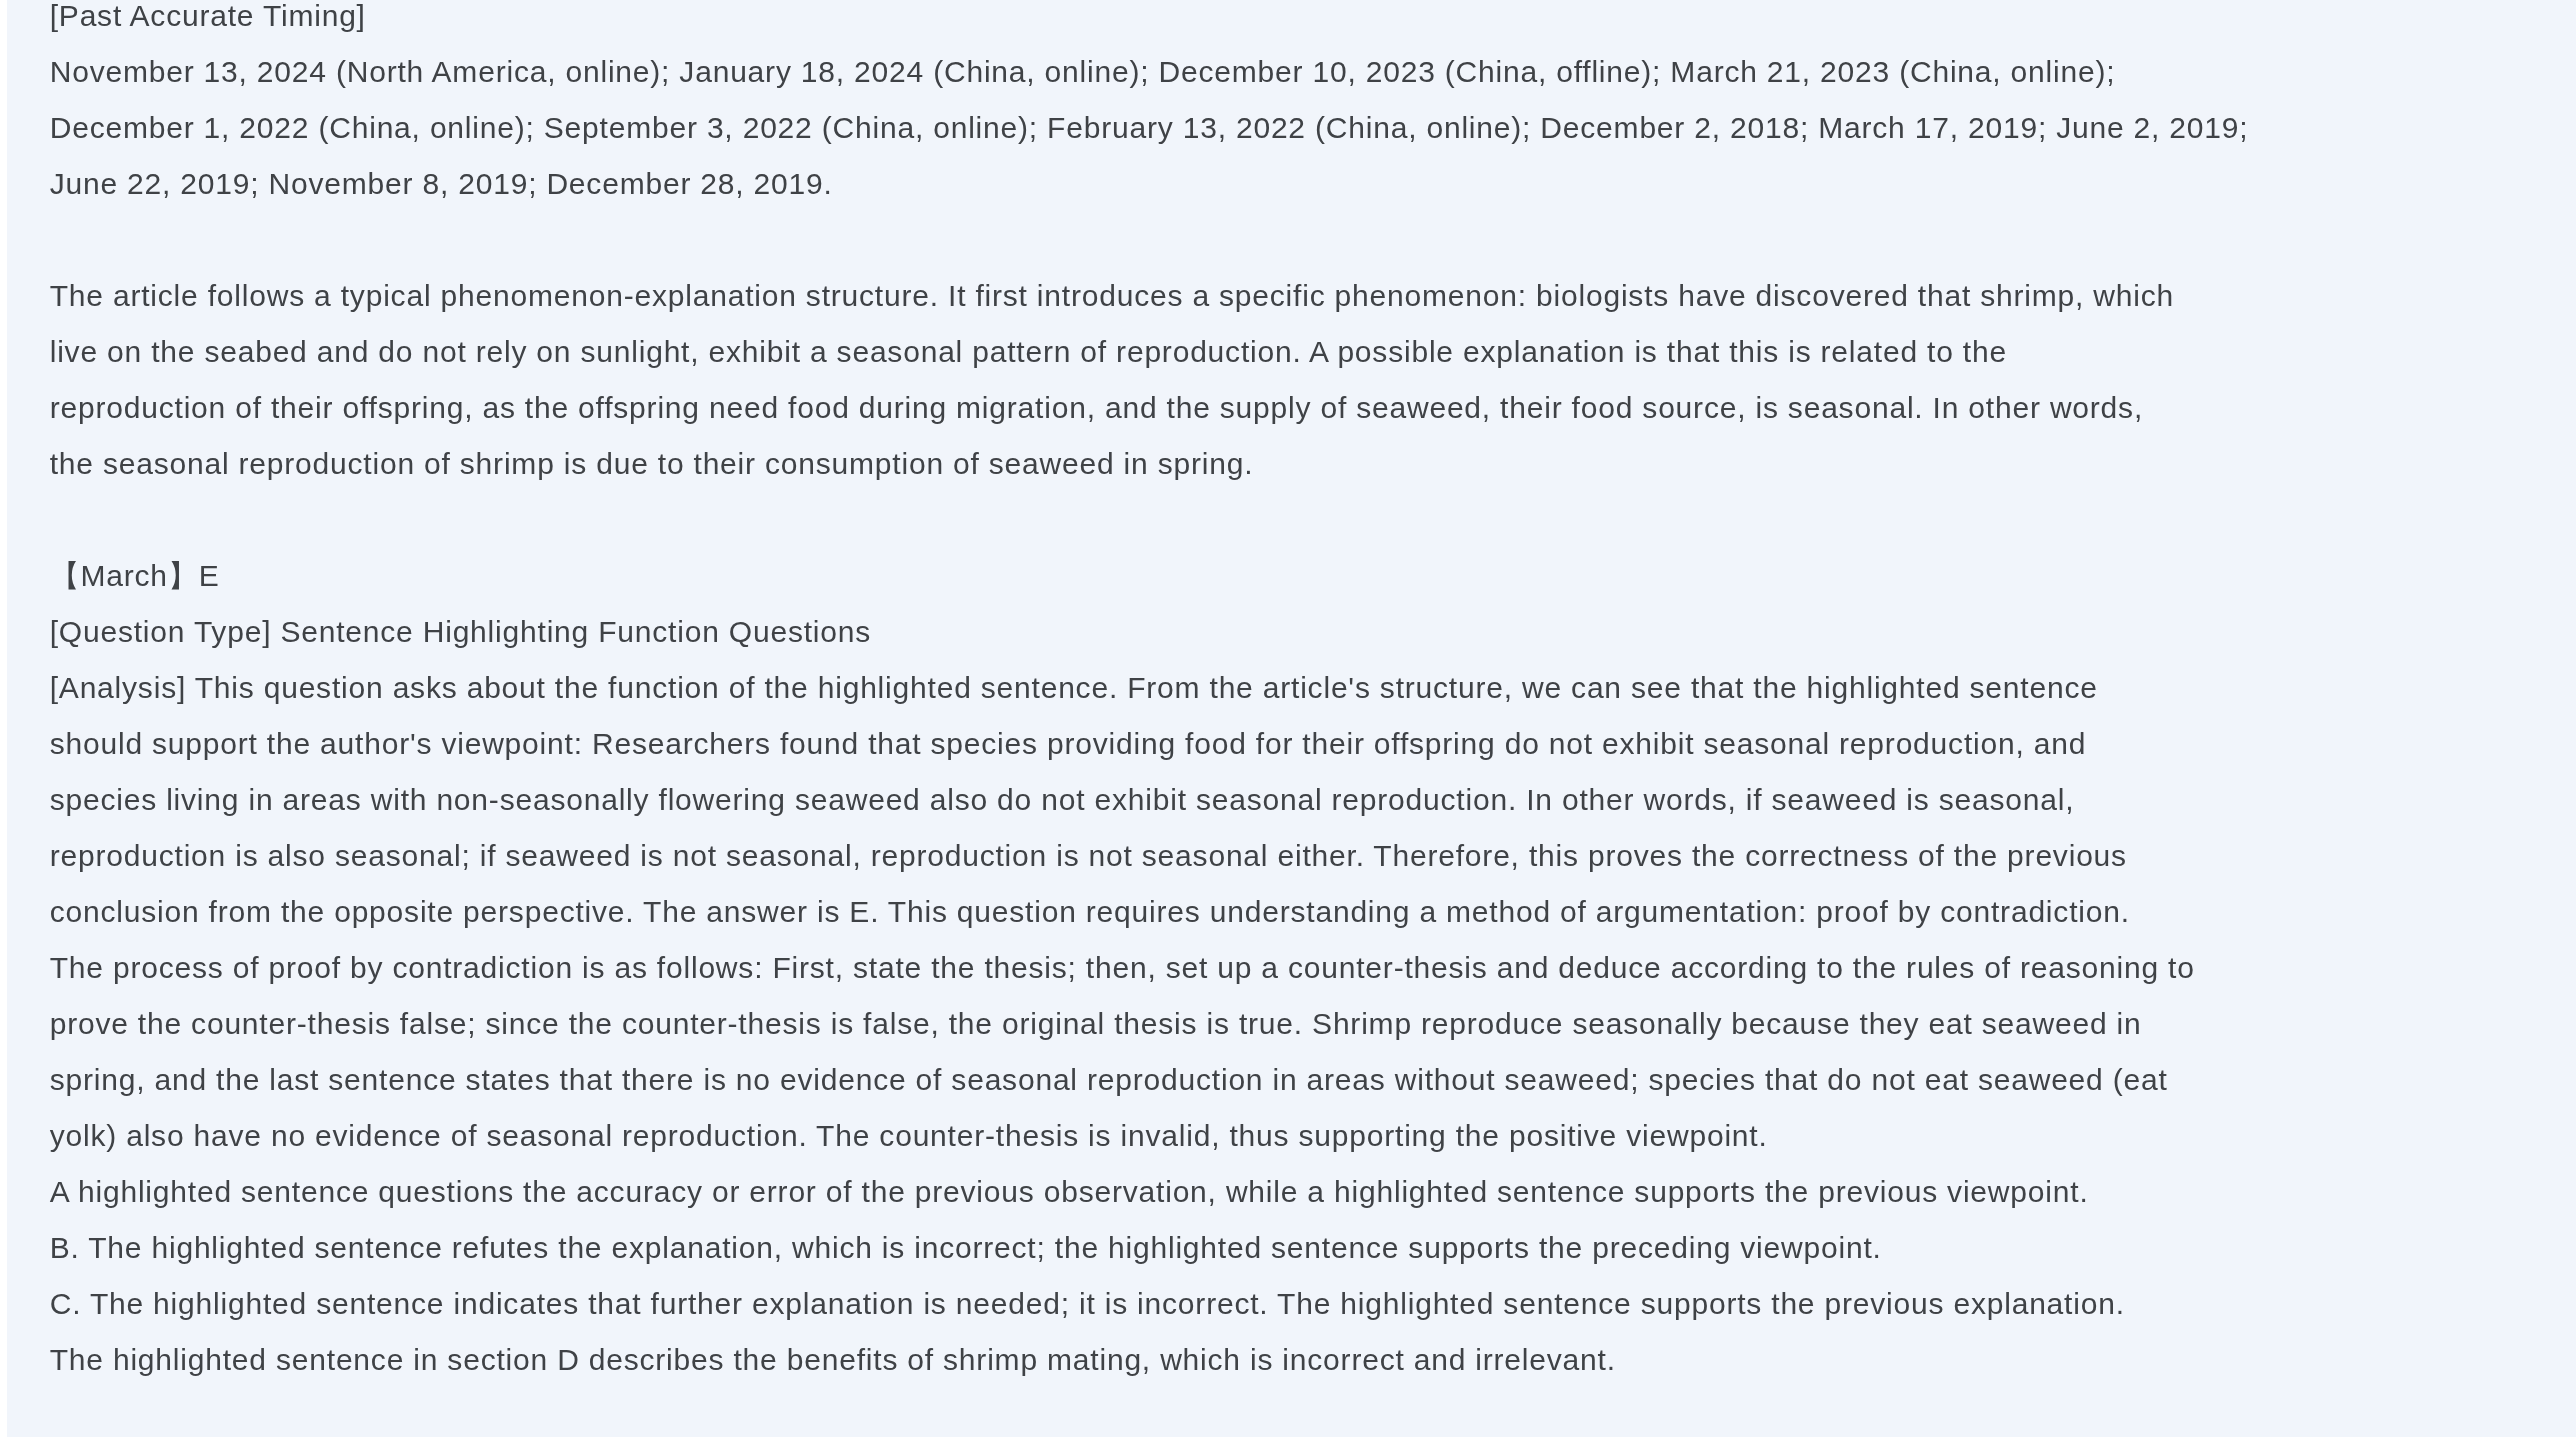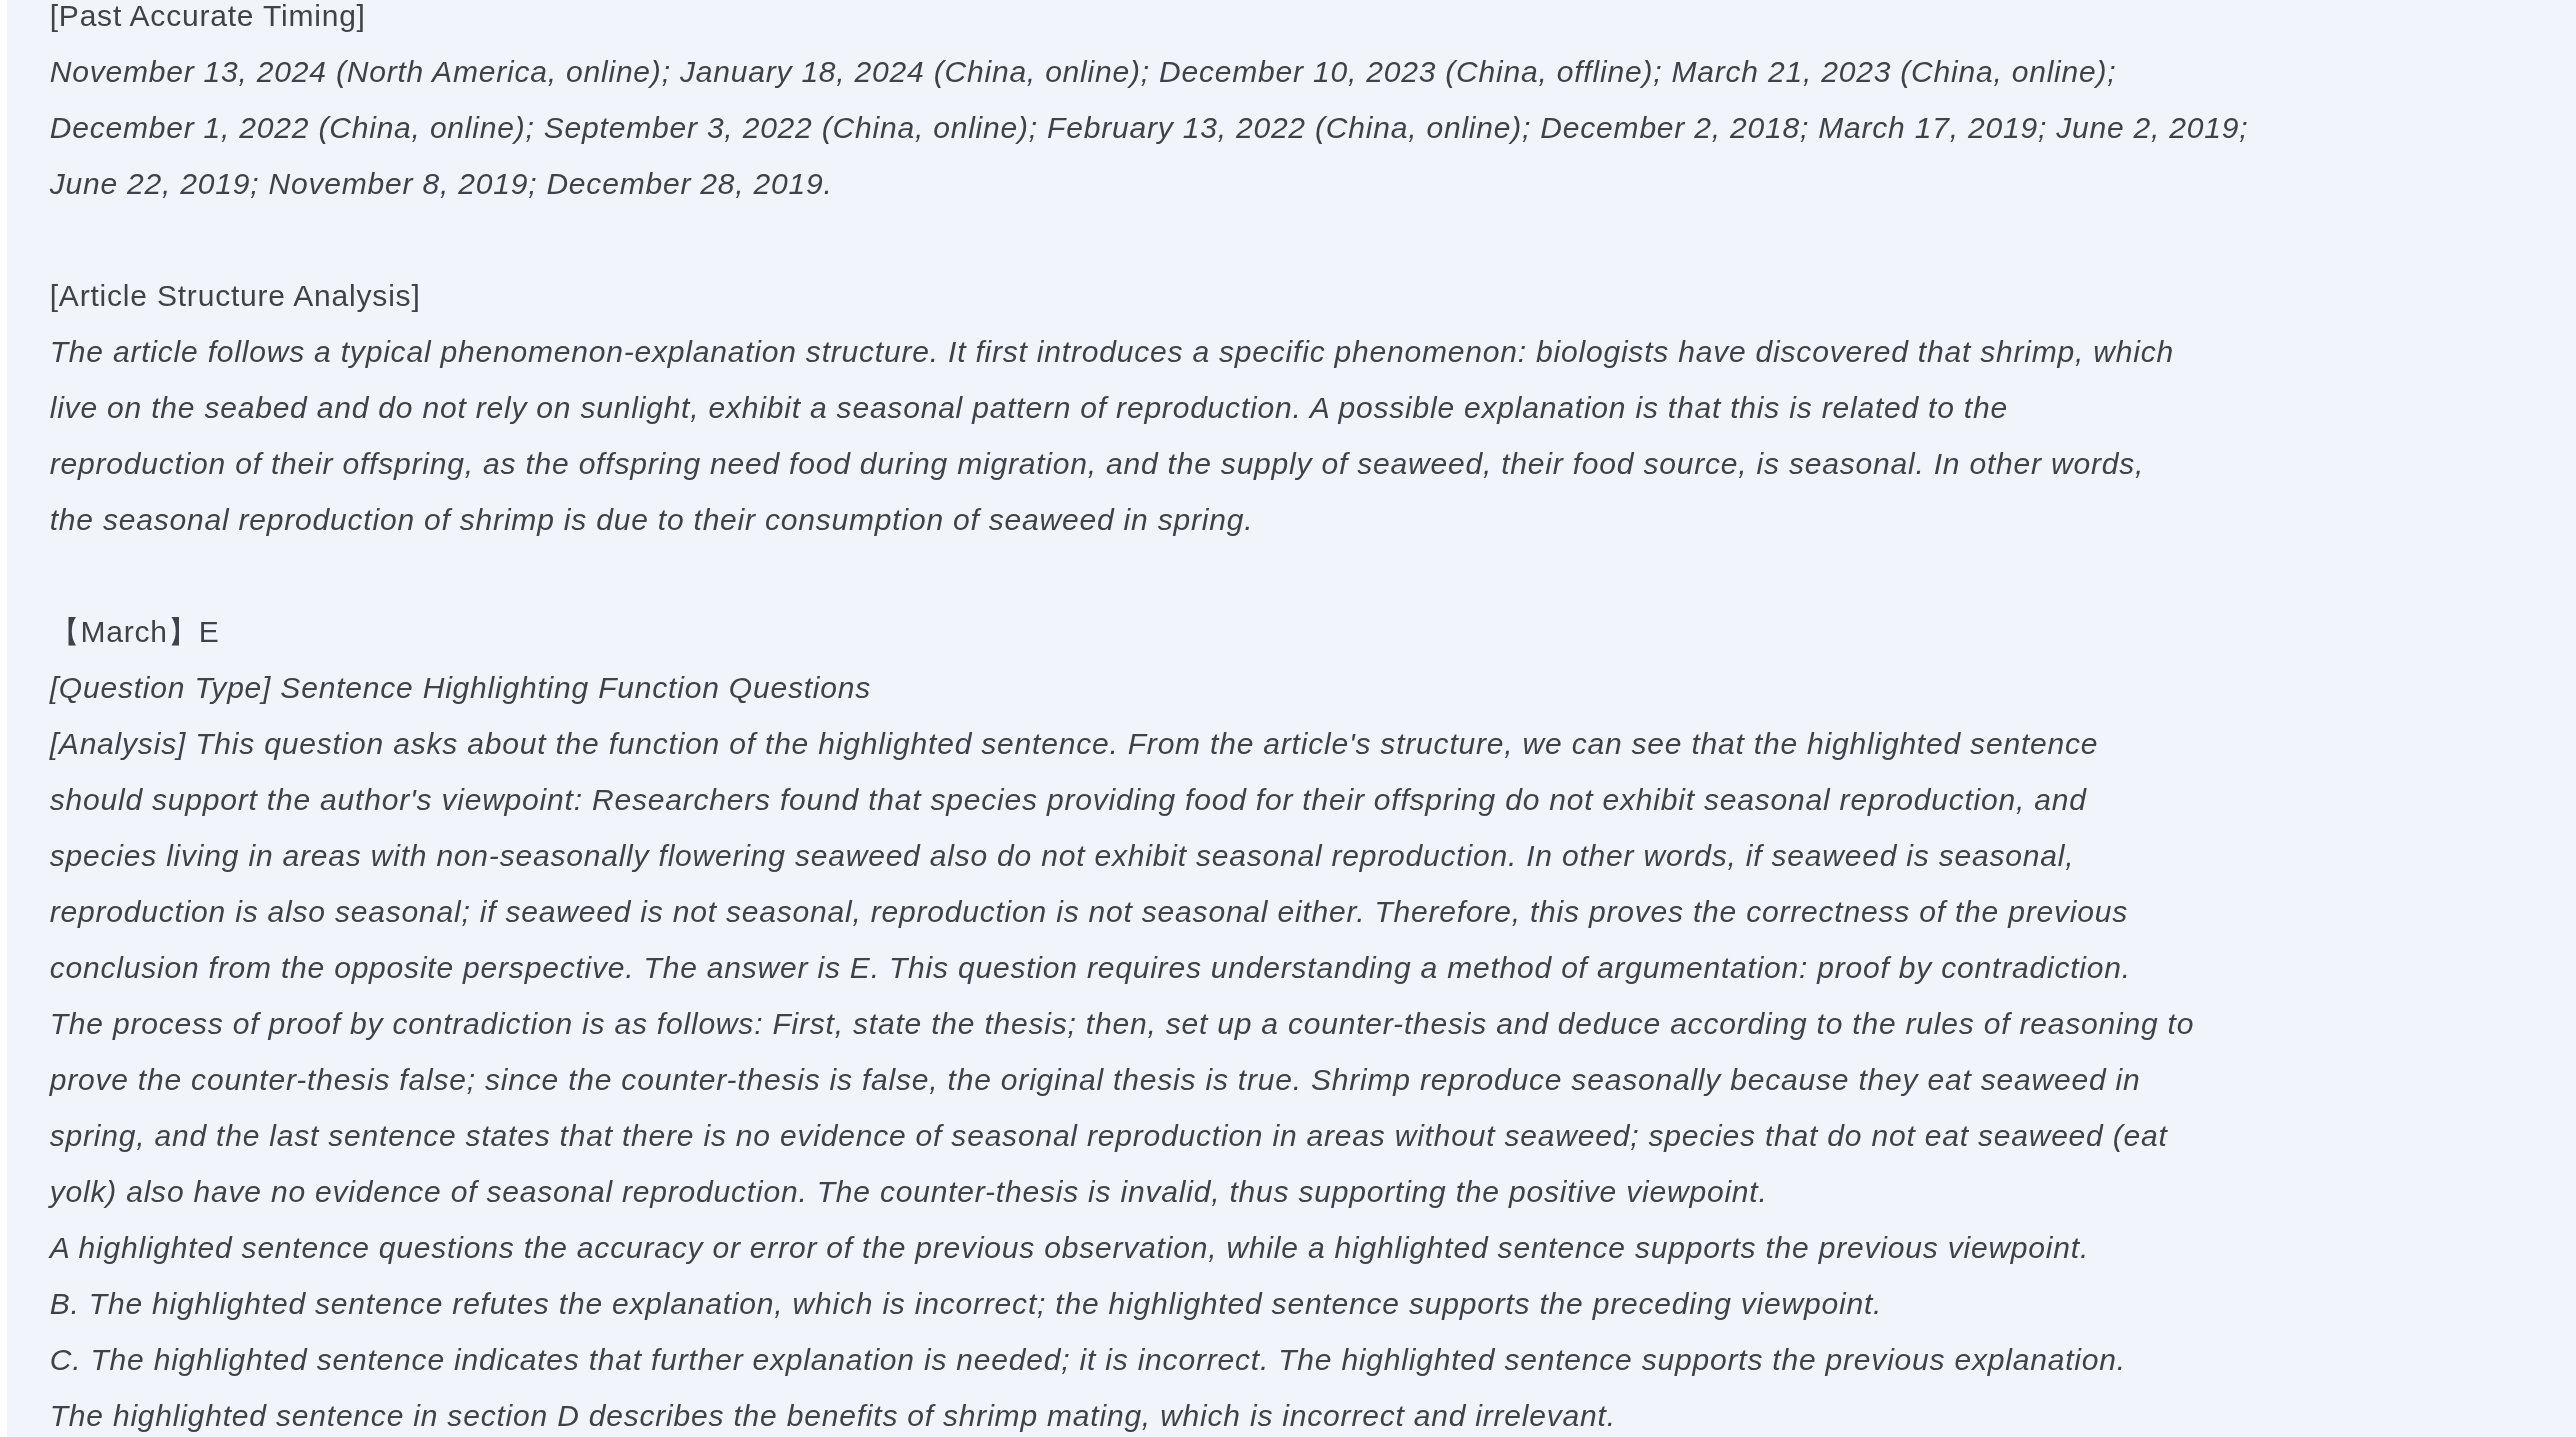--- a/index.html
+++ b/index.html
@@ -33,38 +33,36 @@
     letter-spacing: 0.8px;
     font-weight: 400;
   }
   .section { margin: 0; }
   .section + .section { margin-top: 56px; }
   .section-heading {
     white-space: pre-line;
   }
   .section-body {
     white-space: pre-line;
-    font-style: italic;
   }
 </style>
 </head>
 <body>
 
 <div class="content-area">
   <main class="document">
 
     <section class="section">
       <div class="section-heading">[Past Accurate Timing]</div>
       <div class="section-body">November 13, 2024 (North America, online); January 18, 2024 (China, online); December 10, 2023 (China, offline); March 21, 2023 (China, online);
 December 1, 2022 (China, online); September 3, 2022 (China, online); February 13, 2022 (China, online); December 2, 2018; March 17, 2019; June 2, 2019;
 June 22, 2019; November 8, 2019; December 28, 2019.</div>
     </section>
 
     <section class="section">
-      <div class="section-heading">[Article Structure Analysis]</div>
       <div class="section-body">The article follows a typical phenomenon-explanation structure. It first introduces a specific phenomenon: biologists have discovered that shrimp, which
 live on the seabed and do not rely on sunlight, exhibit a seasonal pattern of reproduction. A possible explanation is that this is related to the
 reproduction of their offspring, as the offspring need food during migration, and the supply of seaweed, their food source, is seasonal. In other words,
 the seasonal reproduction of shrimp is due to their consumption of seaweed in spring.</div>
     </section>
 
     <section class="section">
       <div class="section-heading">【March】E</div>
       <div class="section-body">[Question Type] Sentence Highlighting Function Questions
 [Analysis] This question asks about the function of the highlighted sentence. From the article's structure, we can see that the highlighted sentence

